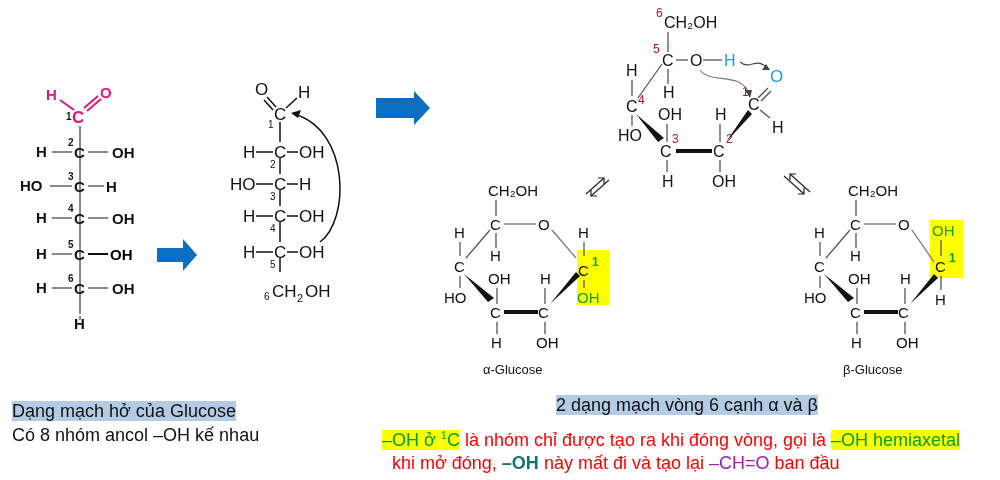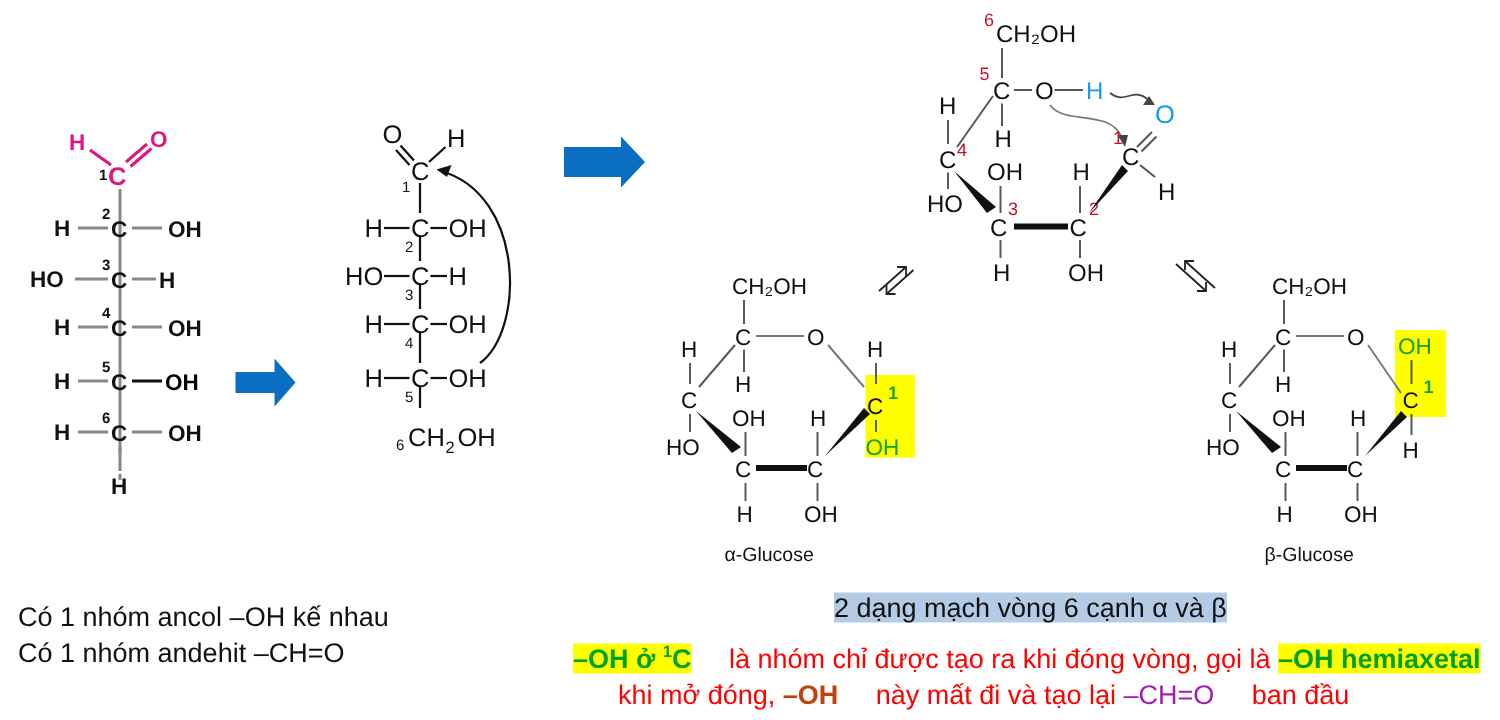--- a/index.html
+++ b/index.html
@@ -3,23 +3,23 @@
 <meta charset="utf-8">
 <style>
   html, body { margin:0; padding:0; }
   body { width:1000px; height:480px; background:#ffffff; position:relative; overflow:hidden;
          font-family:"Liberation Sans", sans-serif; }
   .abs { position:absolute; }
   .chem { font-family:"Liberation Sans", sans-serif; font-weight:bold; fill:#111; font-size:15px; }
   .chem-sm { font-family:"Liberation Sans", sans-serif; fill:#111; font-size:10px; font-weight:bold; }
   .cap { font-family:"Liberation Sans", sans-serif; font-size:18px; color:#111; line-height:24px; white-space:nowrap; }
   .hl-blue { background:#b4cbe6; }
-  .red { color:#ff0000;padding-left:20px; }
-  .green-b { color:#00a020; font-weight:bold; }
-  .blue-b { color:#c2410c; font-weight:bold;text-align:center; }
+  .red { color:#ff0000; }
+  .green-b { color:#00a020; font-weight:normal; }
+  .blue-b { color:#0f766e; font-weight:bold;text-align:center; }
   .yellow { background:#ffff00; }
   .black { color:#a21caf; }
 </style>
 </head>
 <body>
 
 <svg class="abs" style="left:0;top:70px" width="200" height="270">
 
   <line x1="60" y1="30" x2="74" y2="40" stroke="#e0157e" stroke-width="2"></line>
   <line x1="84" y1="38" x2="98" y2="26" stroke="#e0157e" stroke-width="2"></line>
@@ -281,22 +281,22 @@
   <text x="142" y="66" class="chem" style="font-weight:normal;font-size:15px;fill:#16a020">OH</text>
   <line x1="151" y1="70" x2="151" y2="86" stroke="#555" stroke-width="1.3"></line>
   <text x="145" y="102" class="chem" style="font-weight:normal;font-size:15px">C</text>
   <text x="159" y="92" class="chem" style="font-weight:bold;font-size:12px;fill:#16a020">1</text>
   <line x1="151" y1="106" x2="151" y2="120" stroke="#555" stroke-width="1.3"></line>
   <text x="145" y="135" class="chem" style="font-weight:normal;font-size:15px">H</text>
   <text x="53" y="204" class="chem" style="font-weight:normal;font-size:13px">β-Glucose</text>
 </svg>
 
 <div class="abs cap" style="left:12px;top:399px">
-  <div>Có 1 nhóm ancol –OH kế nhau</div>
-  <div>Có 1 nhóm andehit –CH=O</div>
+  <div><span class="hl-blue">Dạng mạch hở của Glucose</span></div>
+  <div>Có 8 nhóm ancol –OH kế nhau</div>
 </div>
 
 <div class="abs cap" style="left:556px;top:393px">
   <span class="hl-blue">2 dạng mạch vòng 6 cạnh α và β</span>
 </div>
 
 <div class="abs cap" style="left:382px;top:423px">
   <span class="yellow green-b"><span>–OH ở </span><sup style="font-size:11px">1</sup><span>C</span></span><span class="red"> là nhóm chỉ được tạo ra khi đóng vòng, gọi là </span><span class="yellow green-b">–OH hemiaxetal</span>
 </div>
 

